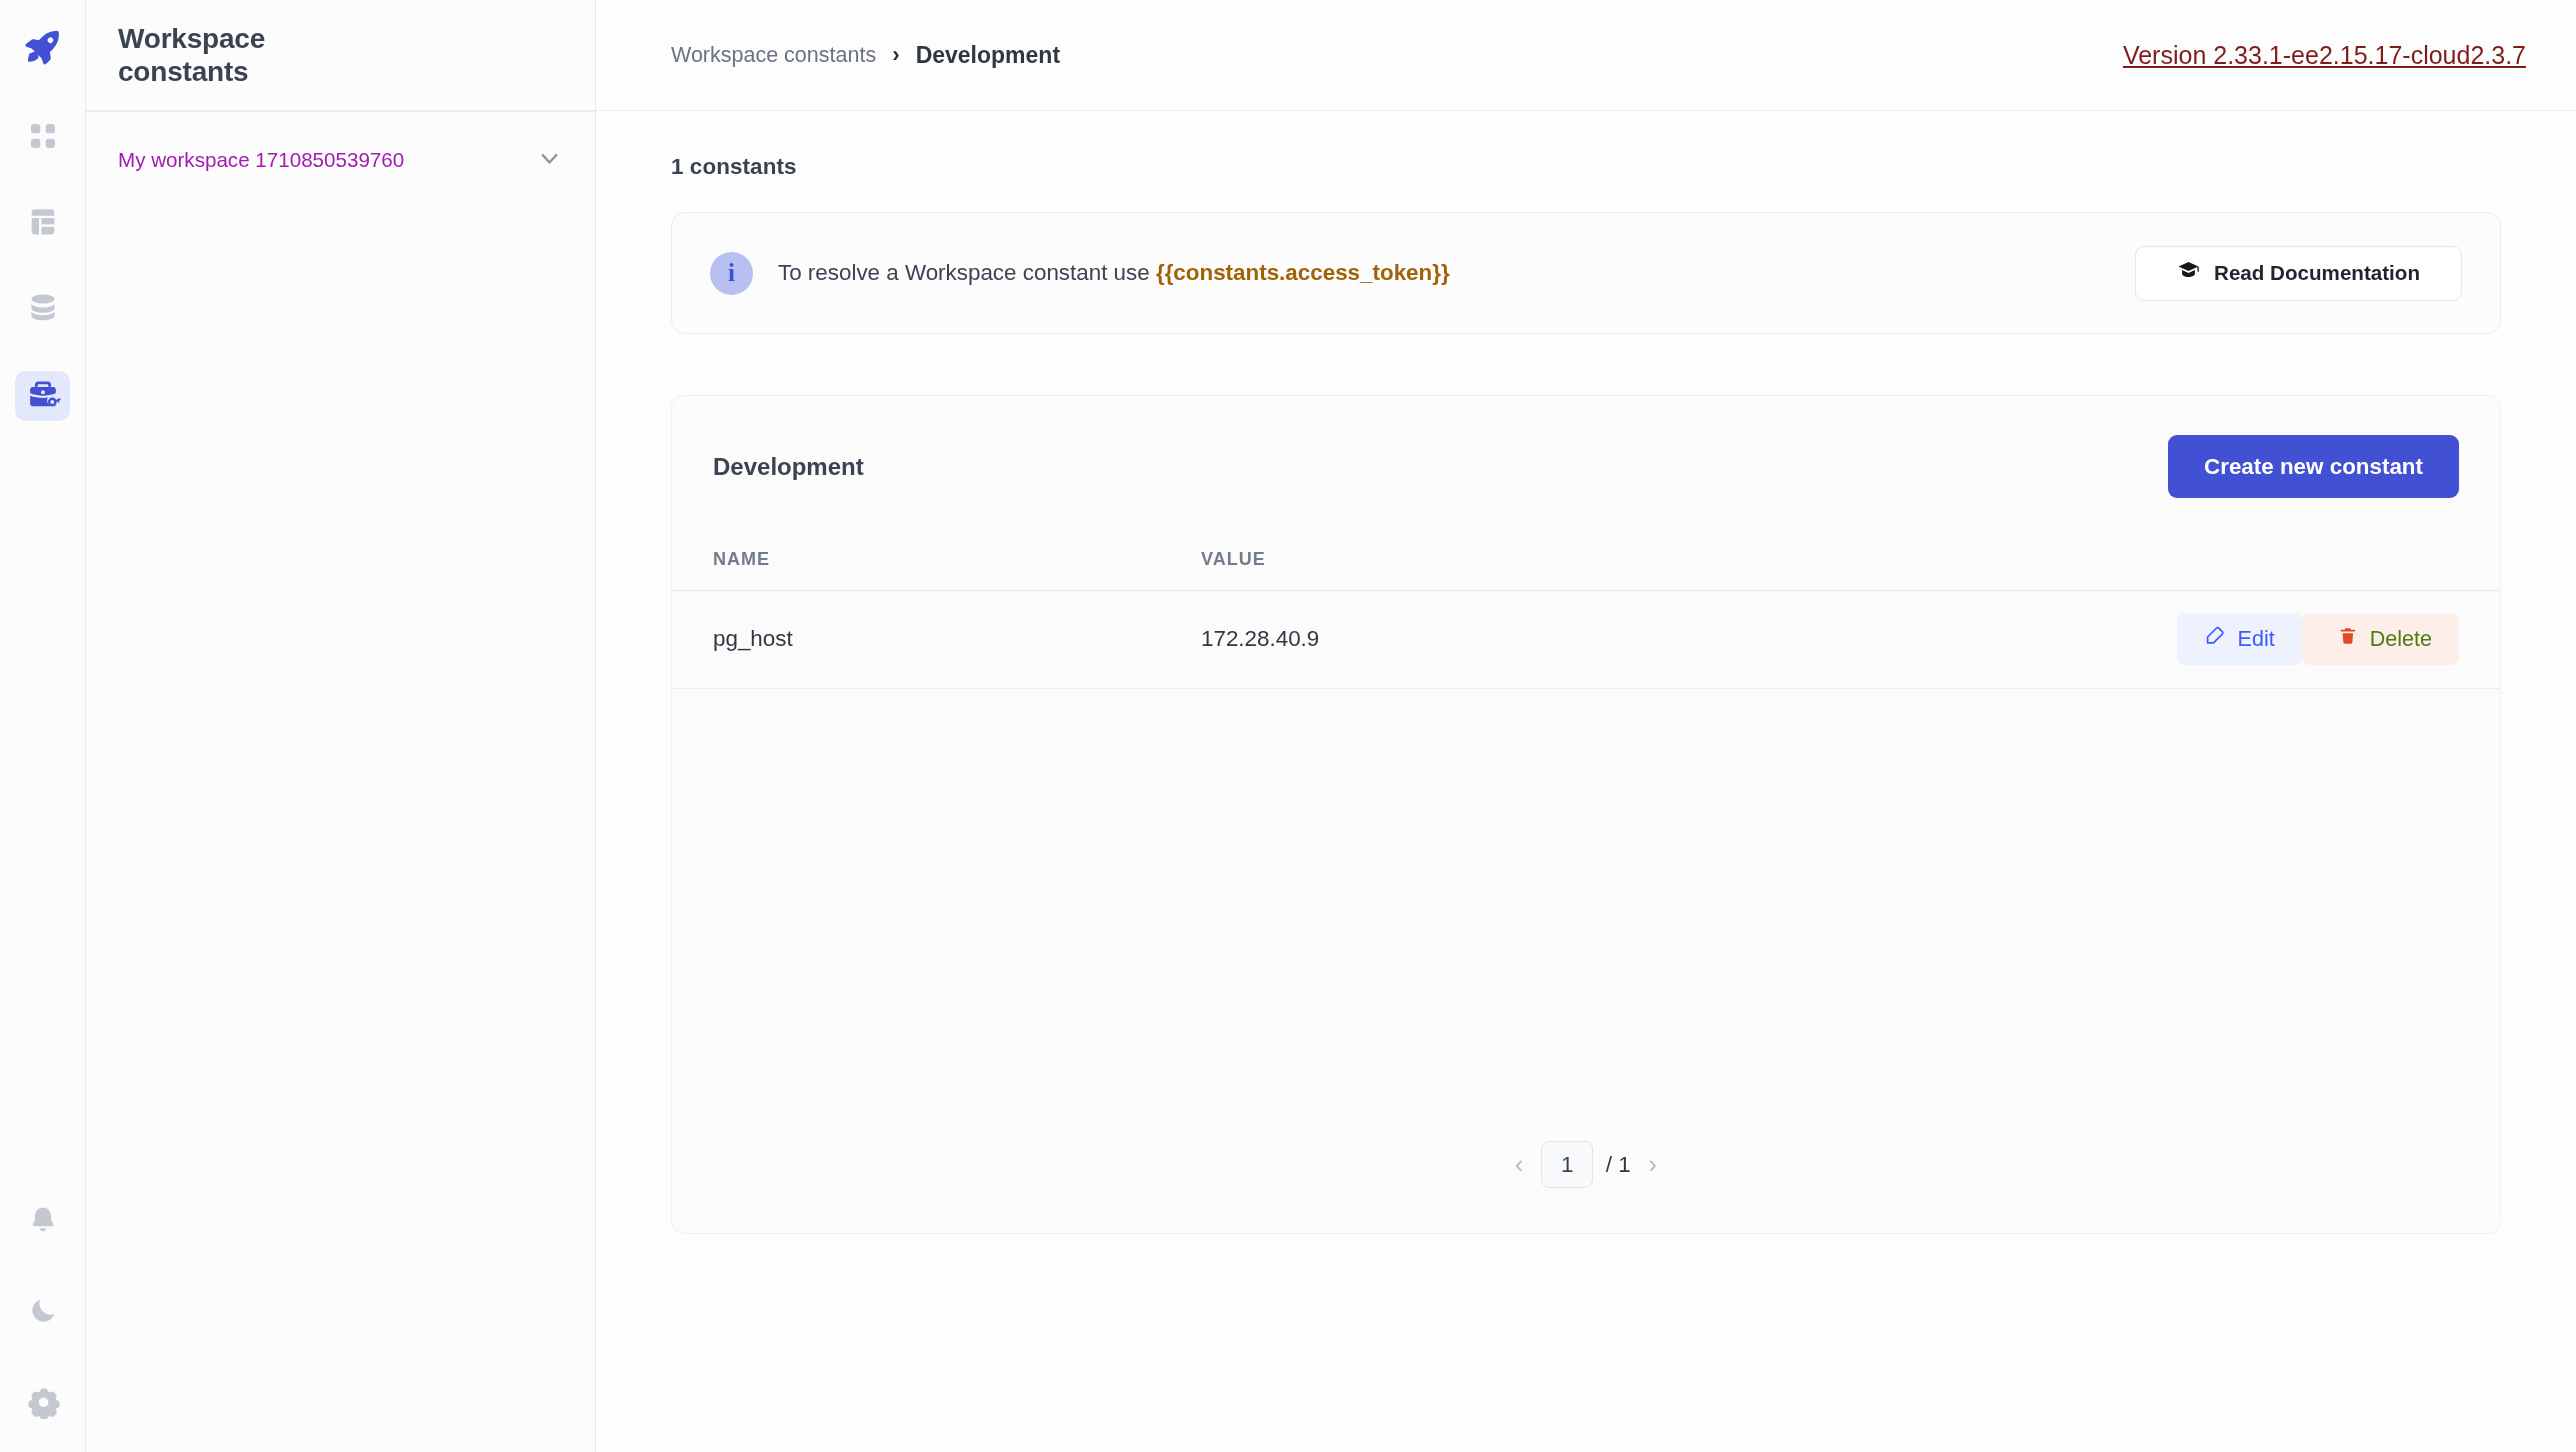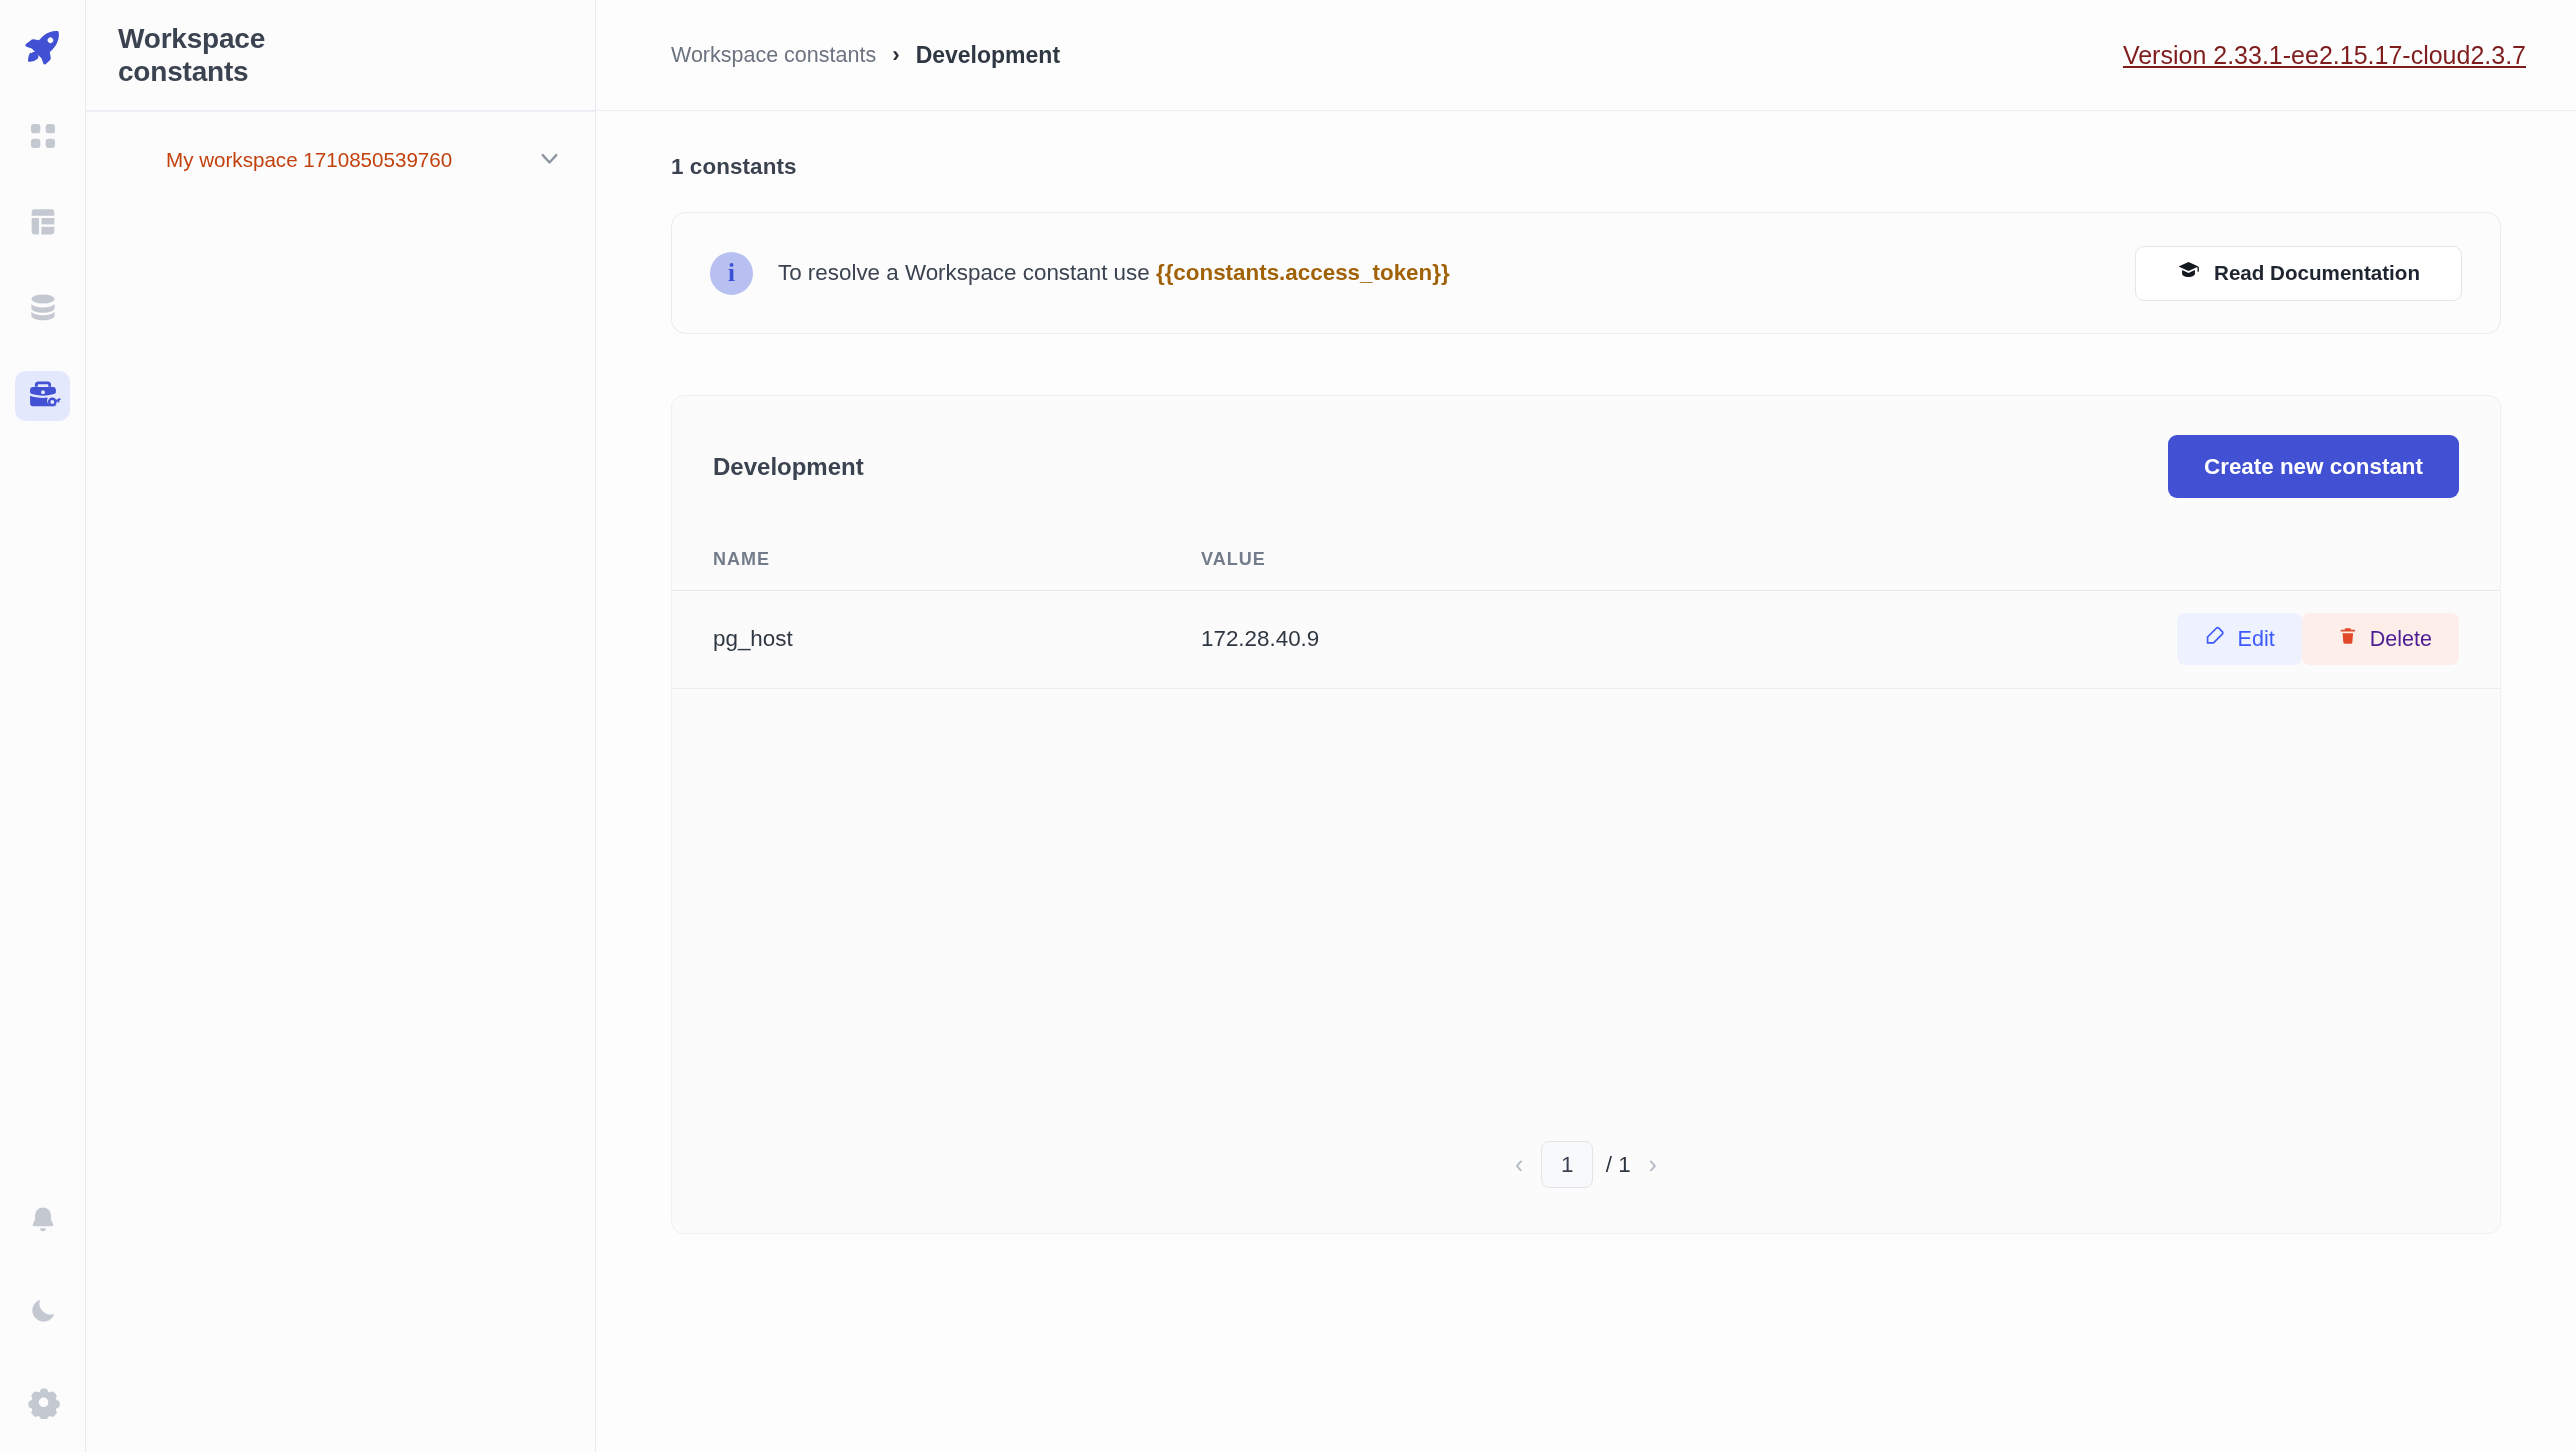--- a/index.html
+++ b/index.html
@@ -55,21 +55,21 @@
     margin-bottom: 3.6px; cursor: pointer;
   }
   .lp-item.active { background: #e4e6ec; }
   .lp-footer {
     height: 97px; flex: 0 0 97px;
     border-top: 1.8px solid #eceef3;
     display: flex; align-items: center; justify-content: space-between;
     padding: 0 32px 0 32px;
     cursor: pointer;
   }
-  .lp-footer-label { font-size: 20.6px; color: #c2410c; margin-left: 48px; }
+  .lp-footer-label { font-size: 20.6px; color: #a21caf; }
 
   
   .main { flex: 1 1 auto; height: 1453px; display: flex; flex-direction: column; background: #fdfdfe; }
   .topbar {
     height: 111px; flex: 0 0 111px;
     border-bottom: 1.8px solid #eceef3;
     display: flex; align-items: center; justify-content: space-between;
     padding: 0 50px 0 75px;
     background: #fdfdfe;
   }
@@ -148,21 +148,21 @@
   .td-name { font-size: 22.4px; color: #2f3742; }
   .td-value { font-size: 22.4px; color: #2f3742; }
   .td-actions { display: flex; justify-content: flex-end; }
   .act-btn {
     height: 52px; border-radius: 8px; border: none;
     display: flex; align-items: center; gap: 12.5px;
     padding: 0 27px; font-size: 21.5px; cursor: pointer;
     font-family: "Liberation Sans", sans-serif;
   }
   .act-edit { background: #eef1fe; color: #3d5afe; }
-  .act-del { background: #fdeeea; color: #4c1d95; padding-left: 36px; }
+  .act-del { background: #fdeeea; color: #4d7c0f; padding-left: 36px; }
 
   .pager-wrap { margin-top: auto; display: flex; align-items: center; justify-content: center; padding-bottom: 45px; }
   .pager { display: flex; align-items: center; gap: 12.5px; }
   .pg-arrow { font-size: 25px; color: #b4bac4; cursor: pointer; padding: 0 5.4px; }
   .pg-box {
     min-width: 52px; height: 47px; border: 1.8px solid #e2e4ea; border-radius: 8px;
     background: #f8f9fb; display: flex; align-items: center; justify-content: center;
     font-size: 22.4px; color: #3b4351; cursor: pointer;
   }
   .pg-total { font-size: 22.4px; color: #2f3742; }

